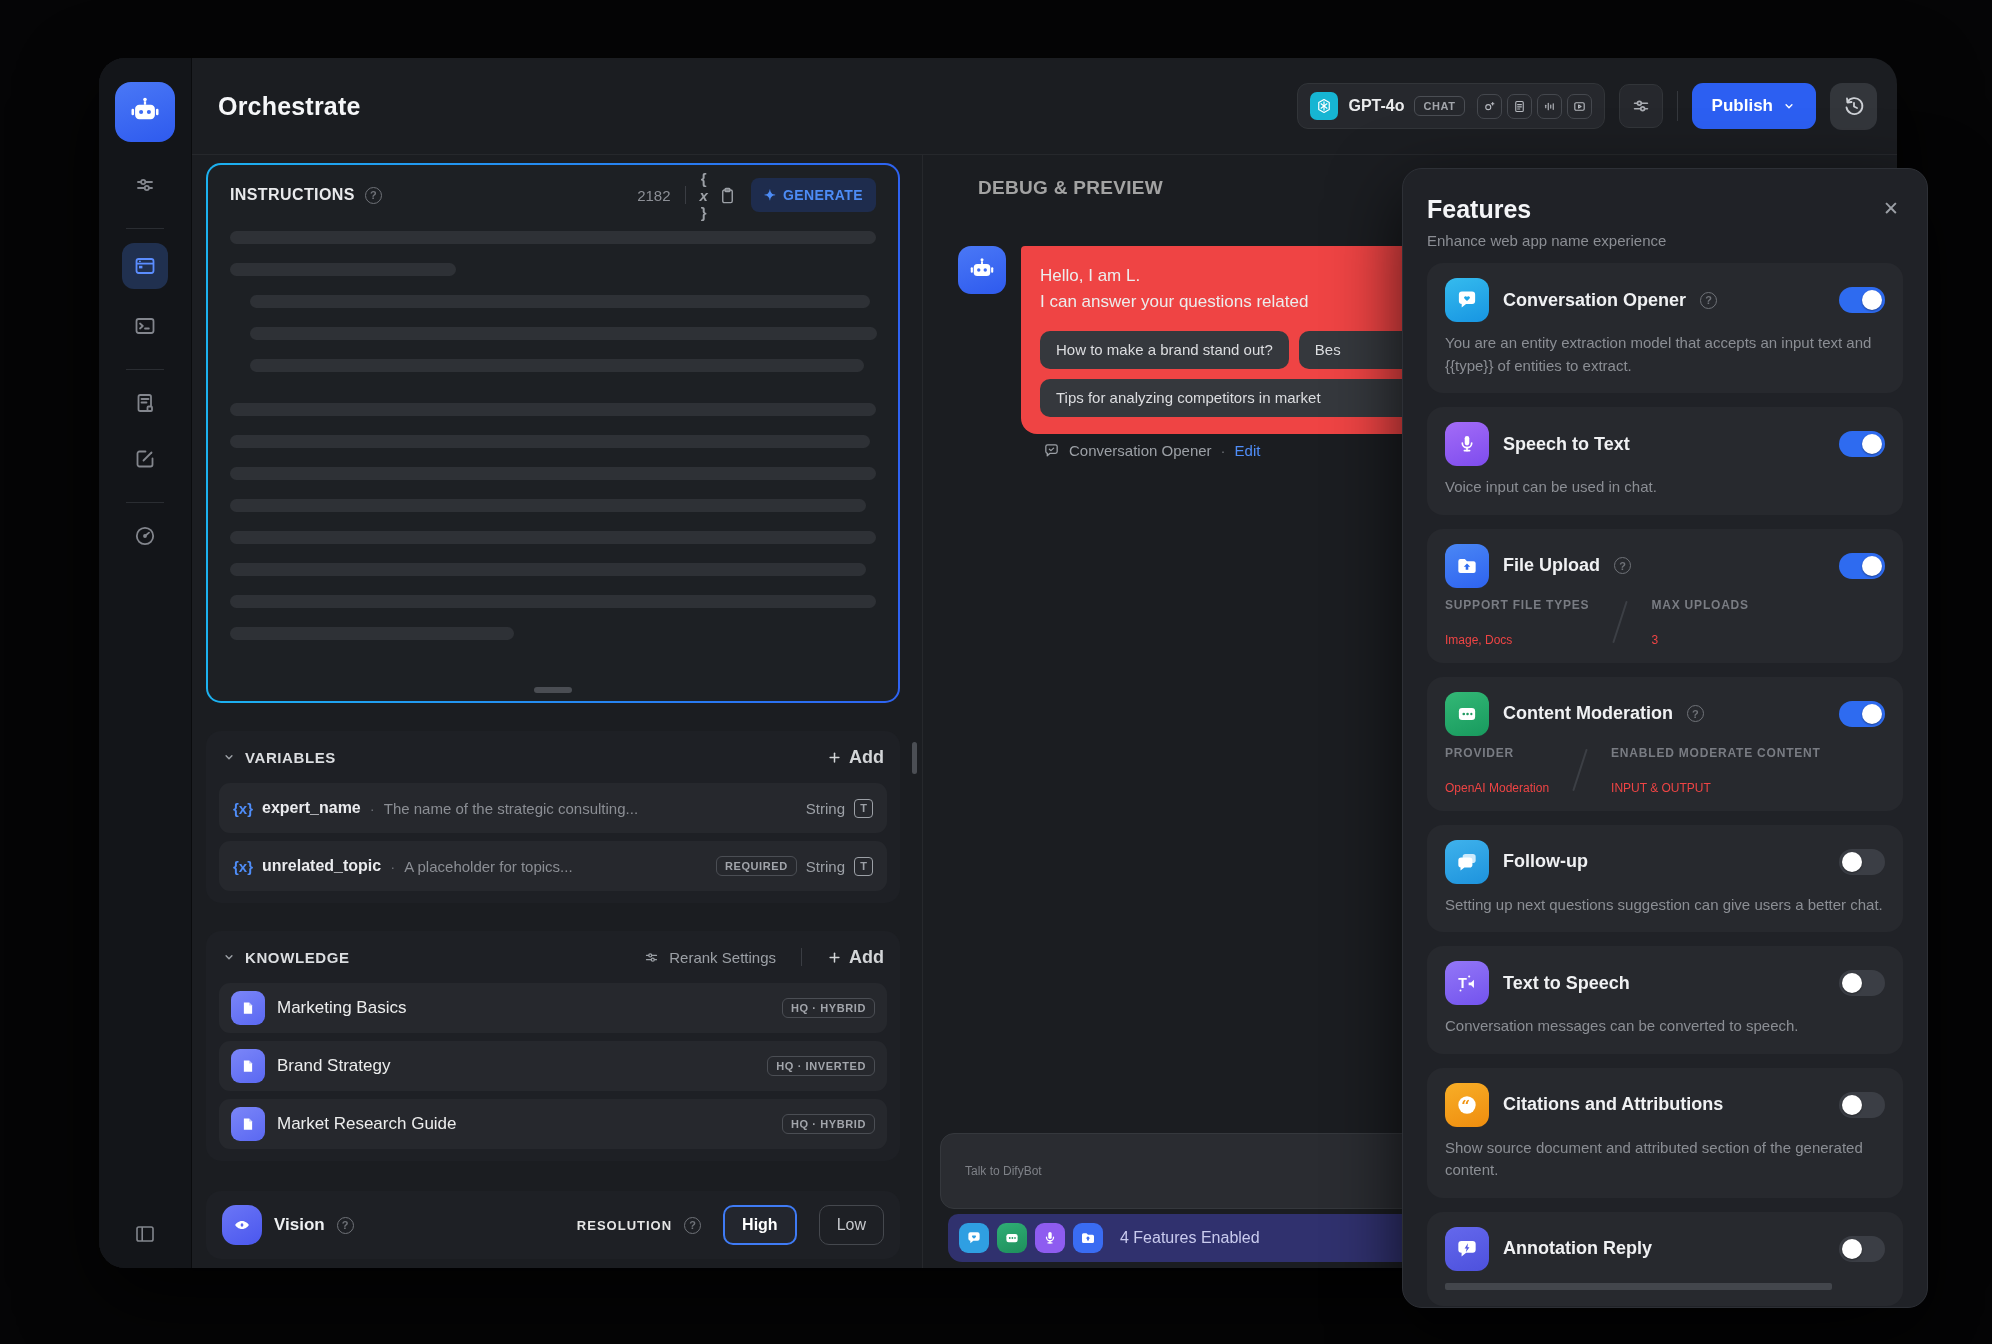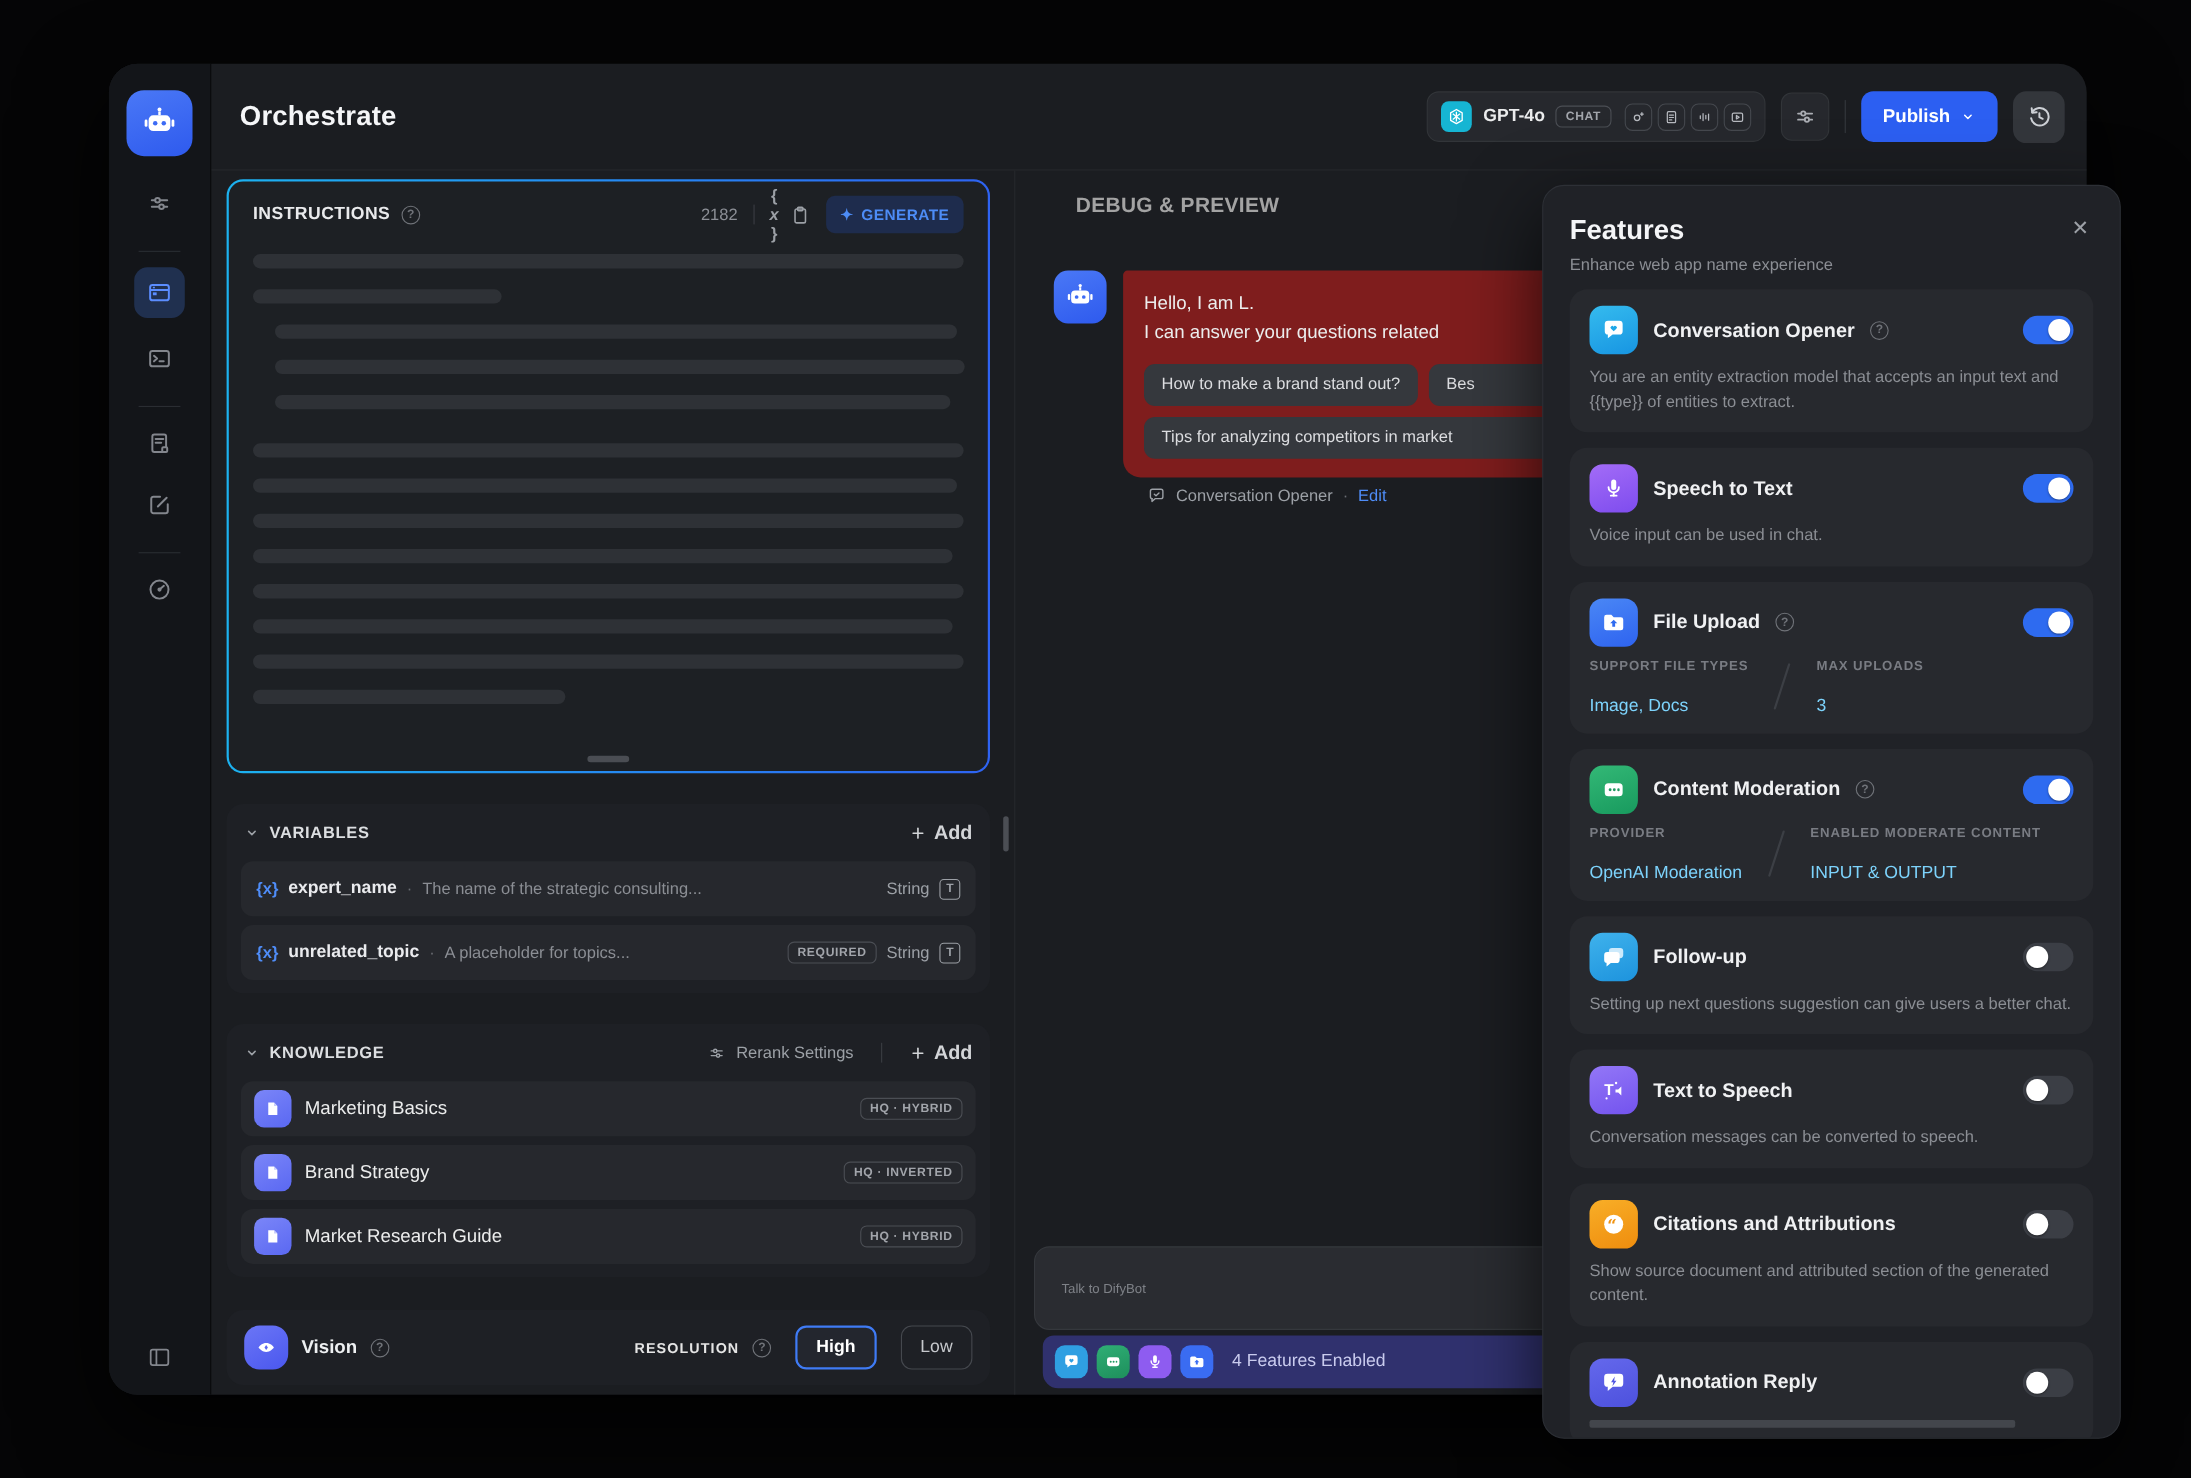--- a/index.html
+++ b/index.html
@@ -115,21 +115,21 @@
     background:transparent; border:1px solid #45484e; color:#c6c8cc; margin-left:10px; }
   .res-btn.active { border:2px solid #3f7bf5; color:#ffffff; font-weight:bold; background:#23262e; }
 
   
   .debug-pane { flex:1; position:relative; border-left:1px solid #26282c; min-width:0; }
   .debug-title { position:absolute; left:27px; top:22px; font-size:19px; font-weight:bold;
     color:#a3a3a3; letter-spacing:.3px;margin-left:28px; }
   .chat-row { position:absolute; left:35px; top:91px; display:flex; gap:15px; }
   .avatar { width:48px; height:48px; border-radius:13px;
     background:linear-gradient(160deg,#4a78f6,#2e5aee); display:grid; place-items:center; flex:none; }
-  .bubble { width:560px; background:#7f1d1d; border-radius:4px 16px 16px 16px;
+  .bubble { width:560px; background:#ef4444; border-radius:4px 16px 16px 16px;
     padding:17px 19px; overflow:hidden; }
   .msg-line { font-size:17px; color:#eceded; line-height:1.55; white-space:nowrap; }
   .chips { display:flex; flex-wrap:wrap; gap:10px; margin-top:15px; }
   .chip { height:38px; padding:0 16px; background:#35383d; border-radius:10px;
     display:flex; align-items:center; font-size:15px; color:#dcdde0; white-space:nowrap; border:none; }
   .chip.cut1 { min-width:150px; justify-content:flex-start; }
   .chip.cut2 { min-width:385px; justify-content:flex-start; }
   .opener-row { position:absolute; left:120px; top:287px; display:flex; align-items:center;
     gap:9px; font-size:15px; color:#9ca0a6; }
   .edit-link { color:#4f8df8; font-size:15px; background:none; border:none; }
@@ -159,21 +159,21 @@
   .card-title { font-size:18px; font-weight:bold; color:#f0f1f3; }
   .toggle { width:46px; height:26px; border-radius:13px; background:#3b3e45; position:relative;
     margin-left:auto; flex:none; border:none; }
   .toggle::after { content:""; position:absolute; top:3px; left:3px; width:20px; height:20px;
     border-radius:10px; background:#fff; box-shadow:0 1px 2px rgba(0,0,0,.4); }
   .toggle.on { background:#2e6bf0; }
   .toggle.on::after { left:auto; right:3px; }
   .card-desc { font-size:15px; color:#8b8e94; line-height:1.5; margin-top:10px; }
   .meta { display:flex; align-items:center; margin-top:10px; }
   .meta-label { font-size:12px; font-weight:bold; color:#797c83; letter-spacing:.8px; margin-bottom:7px; }
-  .meta-value { font-size:16px; color:#7dd3fc;margin-top:21px; }
+  .meta-value { font-size:12px; color:#ef4444;margin-top:21px; }
   .slash { width:2px; height:44px; background:#3c3f45; transform:rotate(18deg);
     margin:0 30px; border-radius:1px; flex:none; }
   .cut-line { margin-top:12px; height:7px; width:88%; border-radius:2px;
     background:#6e727a; opacity:.4; }
 
   
   .bg-opener { background:linear-gradient(160deg,#35bbee,#1795e2); }
   .bg-stt { background:linear-gradient(160deg,#a36cf7,#7e4cee); }
   .bg-upload { background:linear-gradient(160deg,#4a87f5,#2e63f0); }
   .bg-mod { background:linear-gradient(160deg,#33b876,#189a5e); }

